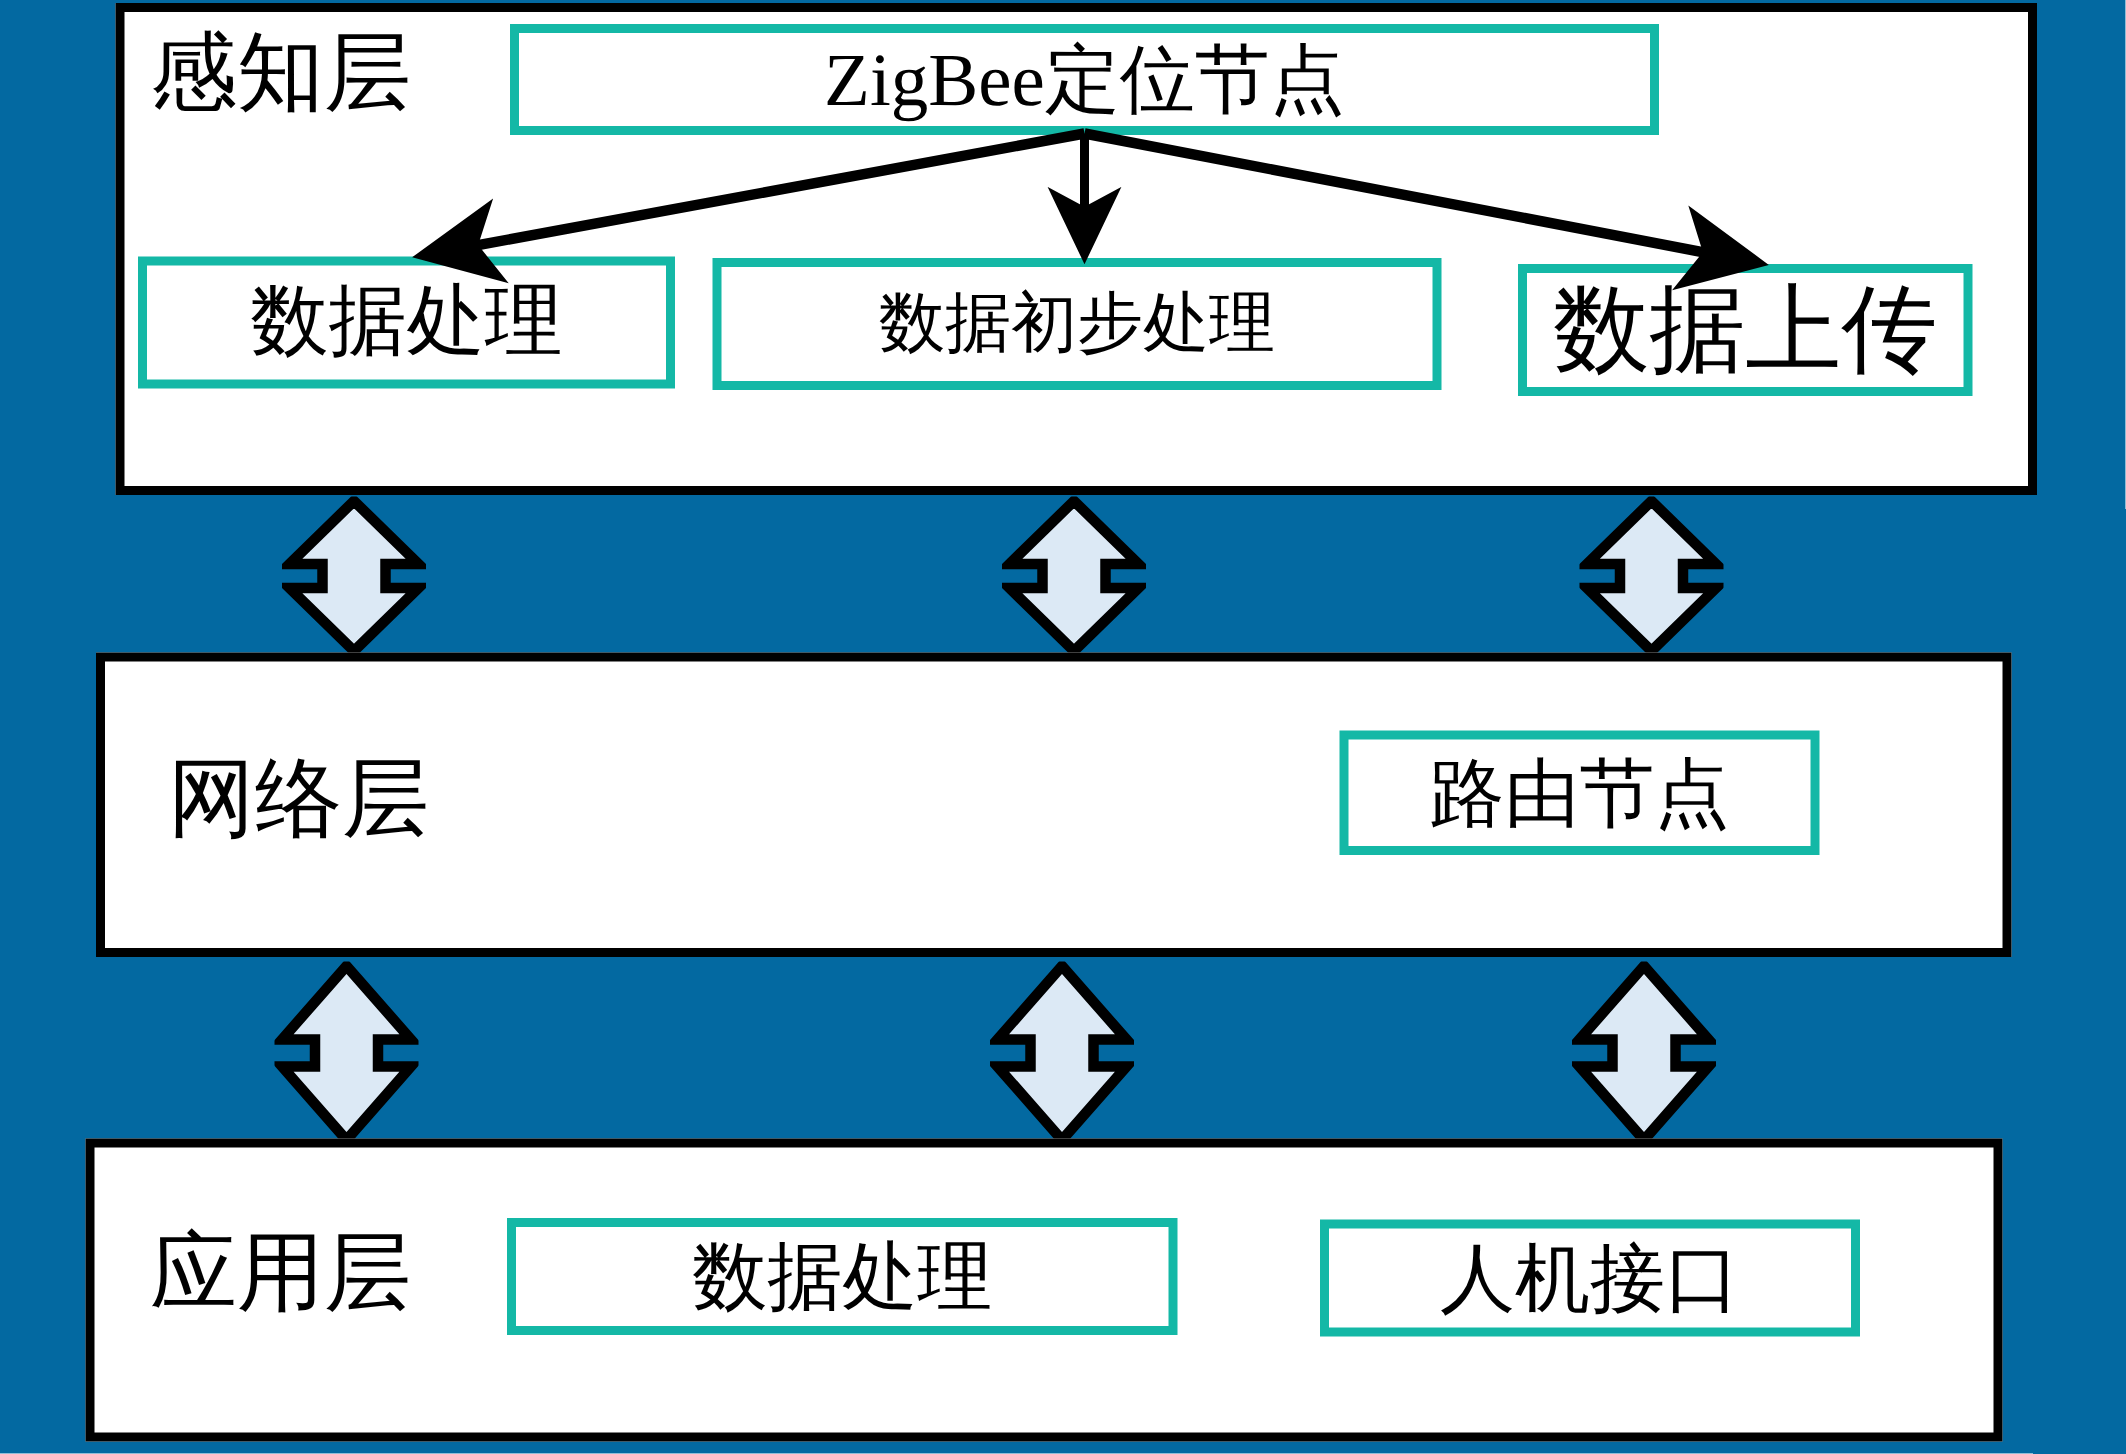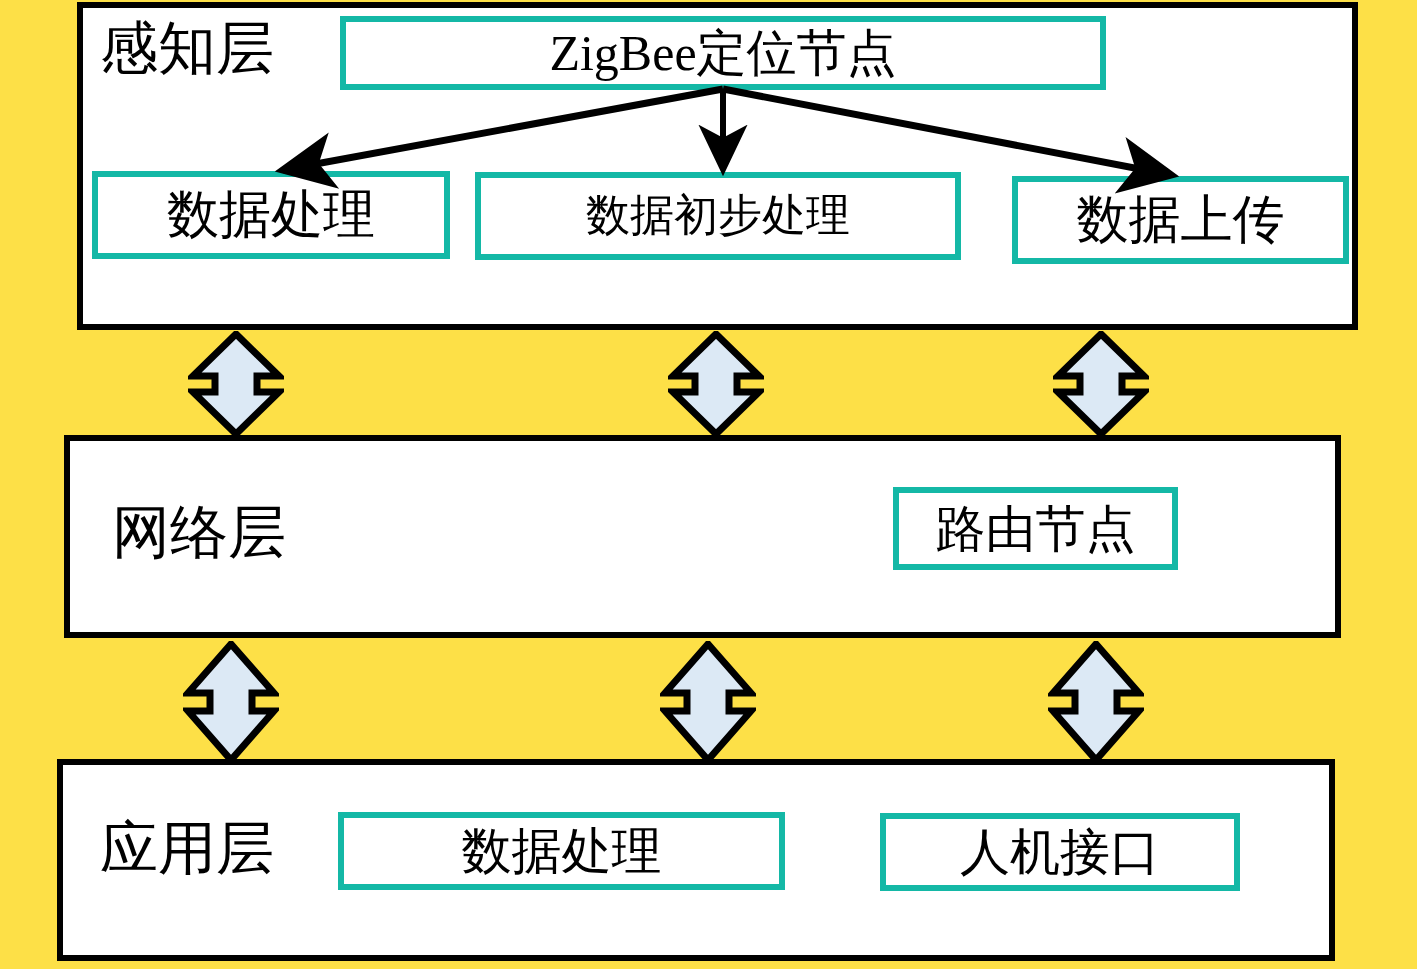--- a/index.html
+++ b/index.html
@@ -4,21 +4,21 @@
 <style>
   html, body {
     margin: 0;
     padding: 0;
     background: #ffffff;
   }
   #stage {
     position: relative;
     width: 1417px;
     height: 969px;
-    background: #fde047;
+    background: #0369a1;
     overflow: hidden;
     font-family: "Liberation Serif", "DejaVu Serif", serif;
   }
   .layer-box {
     position: absolute;
     box-sizing: border-box;
     border: 6px solid #000000;
     background: #ffffff;
   }
   .node-box {
@@ -65,21 +65,21 @@
   </div>
 
   <div class="node-box" style="left:92px; top:171px; width:358px; height:88px; font-size:52px;">
     <span>数据处理</span>
   </div>
 
   <div class="node-box" style="left:475px; top:172px; width:486px; height:88px; font-size:44px;">
     <span>数据初步处理</span>
   </div>
 
-  <div class="node-box" style="left:1012px; top:176px; width:337px; height:88px; font-size:52px;justify-content:center;">
+  <div class="node-box" style="left:1012px; top:176px; width:303px; height:88px; font-size:64px;justify-content:center;">
     <span>数据上传</span>
   </div>
 
   <svg class="arrow-svg" viewBox="0 0 1417 969" xmlns="http://www.w3.org/2000/svg">
     <defs>
       <marker id="ah" markerWidth="9" markerHeight="9" refX="7.4" refY="4.5" orient="auto" markerUnits="strokeWidth">
         <path d="M0,0.4 L8.6,4.5 L0,8.6 L2.2,4.5 Z" fill="#000000"></path>
       </marker>
     </defs>
     <g>
@@ -103,21 +103,21 @@
 
   <svg class="dbl-arrow" style="left:1053px; top:331px;" width="96" height="106" viewBox="0 0 96 106" xmlns="http://www.w3.org/2000/svg">
     <polygon points="48,3 91,45 69,45 69,61 91,61 48,103 5,61 27,61 27,45 5,45" fill="#dce9f5" stroke="#000000" stroke-width="7" stroke-linejoin="miter"></polygon>
   </svg>
 
   <div class="layer-box" style="left:64px; top:435px; width:1277px; height:203px;"></div>
 
   <div class="layer-label" style="left:112px; top:504px; font-size:58px;">网络层</div>
 
 
-  <div class="node-box" style="left:893px; top:487px; width:285px; height:83px; font-size:50px;">
+  <div class="node-box" style="left:893px; top:487px; width:320px; height:83px; font-size:50px;">
     <span>路由节点</span>
   </div>
 
   <svg class="dbl-arrow" style="left:183px; top:641px;" width="96" height="122" viewBox="0 0 96 122" xmlns="http://www.w3.org/2000/svg">
     <polygon points="48,3 91,52 69,52 69,70 91,70 48,119 5,70 27,70 27,52 5,52" fill="#dce9f5" stroke="#000000" stroke-width="7" stroke-linejoin="miter"></polygon>
   </svg>
 
   <svg class="dbl-arrow" style="left:660px; top:641px;" width="96" height="122" viewBox="0 0 96 122" xmlns="http://www.w3.org/2000/svg">
     <polygon points="48,3 91,52 69,52 69,70 91,70 48,119 5,70 27,70 27,52 5,52" fill="#dce9f5" stroke="#000000" stroke-width="7" stroke-linejoin="miter"></polygon>
   </svg>

